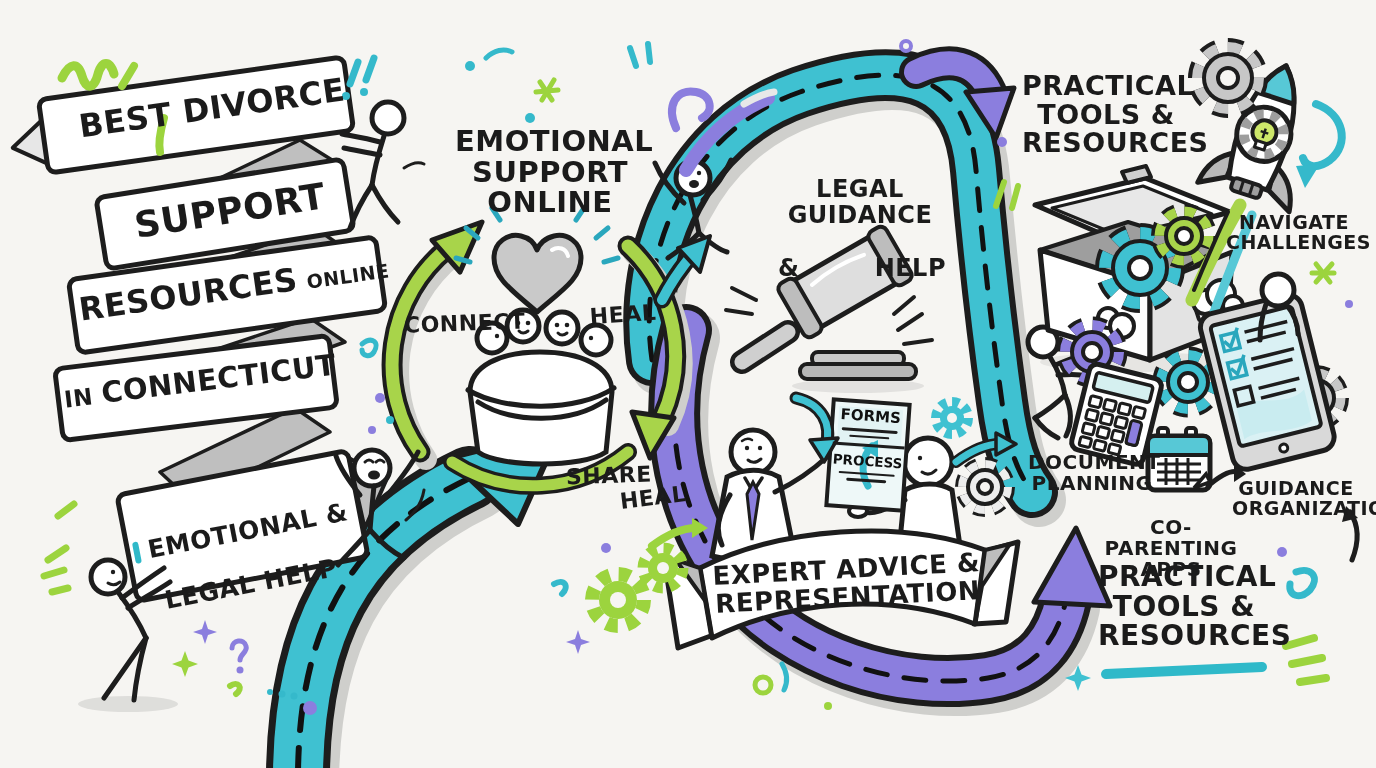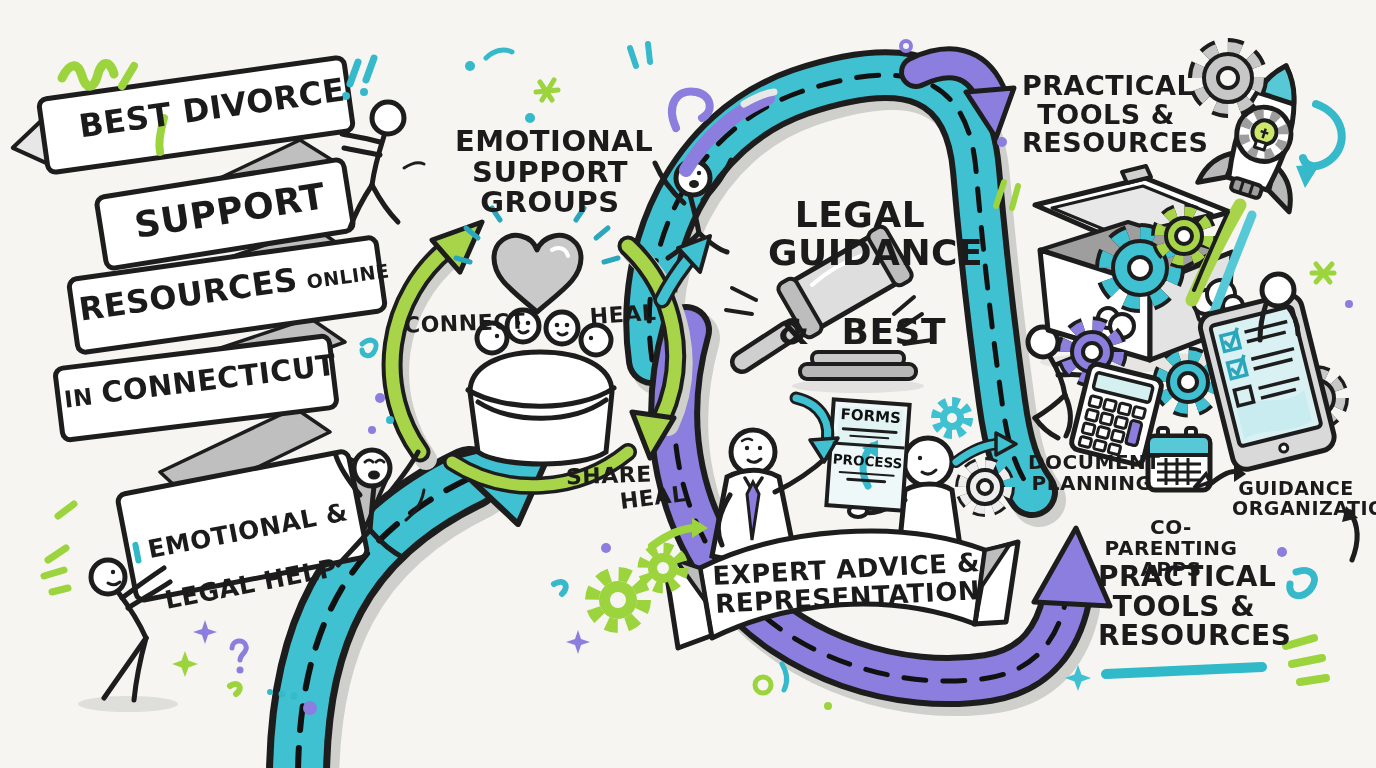--- a/index.html
+++ b/index.html
@@ -513,53 +513,55 @@
   <span style="font-size:29px;">CONNECTICUT</span>
 </div>
 
 <div class="t" style="left:136px;top:492px;width:220px;font-size:25px;transform:rotate(-11deg);">
   <div><span class="bar"></span><span>EMOTIONAL &amp;</span></div>
   <div>LEGAL HELP</div>
 </div>
 
 <div class="t" style="left:455px;top:126px;width:190px;font-size:29px;">EMOTIONAL
 SUPPORT
-GROUPS</div>
+ONLINE</div>
 
 <div class="t" style="left:404px;top:312px;width:100px;font-size:22px;transform:rotate(-2deg);">CONNECT</div>
 <div class="t" style="left:588px;top:303px;width:70px;font-size:22px;transform:rotate(-4deg);">HEAL</div>
 <div class="t" style="left:566px;top:464px;width:80px;font-size:22px;transform:rotate(-2deg);">SHARE</div>
 <div class="t" style="left:618px;top:486px;width:70px;font-size:22px;transform:rotate(-7deg);">HEAL</div>
 
-<div class="t" style="left:768px;top:158px;width:184px;font-size:36px;">
+<div class="t" style="left:768px;top:152px;width:184px;font-size:24px;">
   <div>LEGAL
 GUIDANCE</div>
   <div style="display:flex;justify-content:space-between;padding:2px 6px 0 10px;">
     <span>&amp;</span>
-    <span>BEST</span>
+    <span>HELP</span>
   </div>
 </div>
 
 <div class="docpaper">
   <div style="font-size:15px;padding-top:5px;">FORMS</div>
   <div class="docline"></div>
       <div class="docline short"></div>
   <div class="docdiv"></div>
   <div style="font-size:13.5px;">PROCESS</div>
   <div class="docline"></div>
       <div class="docline short"></div>
 </div>
 
 <div class="t" style="left:712px;top:556px;width:270px;font-size:26px;transform:rotate(-3deg);">EXPERT ADVICE &amp;
 REPRESENTATION</div>
 
 <div class="t" style="left:1022px;top:72px;width:168px;font-size:27px;">PRACTICAL
 TOOLS &amp;
 RESOURCES</div>
 
+<div class="t" style="left:1226px;top:212px;width:136px;font-size:19px;">NAVIGATE
+CHALLENGES</div>
 
 <div class="t" style="left:1028px;top:452px;width:128px;font-size:20px;">DOCUMENT
 PLANNING</div>
 
 <div class="t" style="left:1096px;top:500px;width:150px;font-size:20px;margin-top:17px;">CO-PARENTING
 APPS</div>
 
 <div class="t" style="left:1232px;top:478px;width:128px;font-size:19px;">GUIDANCE
 ORGANIZATION</div>
 

